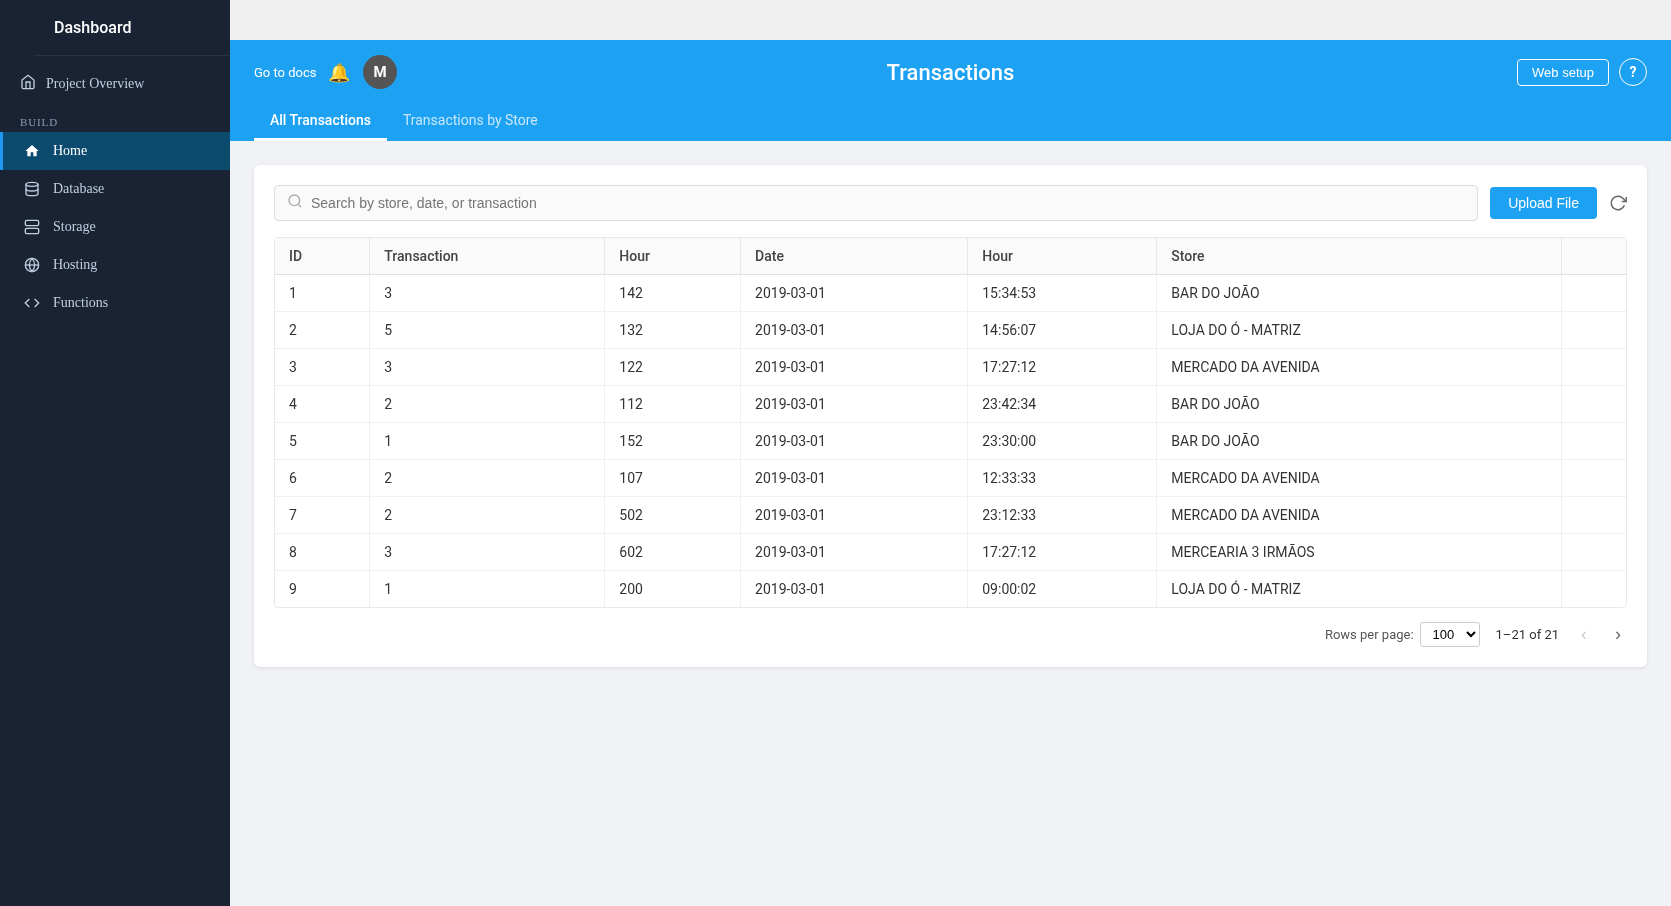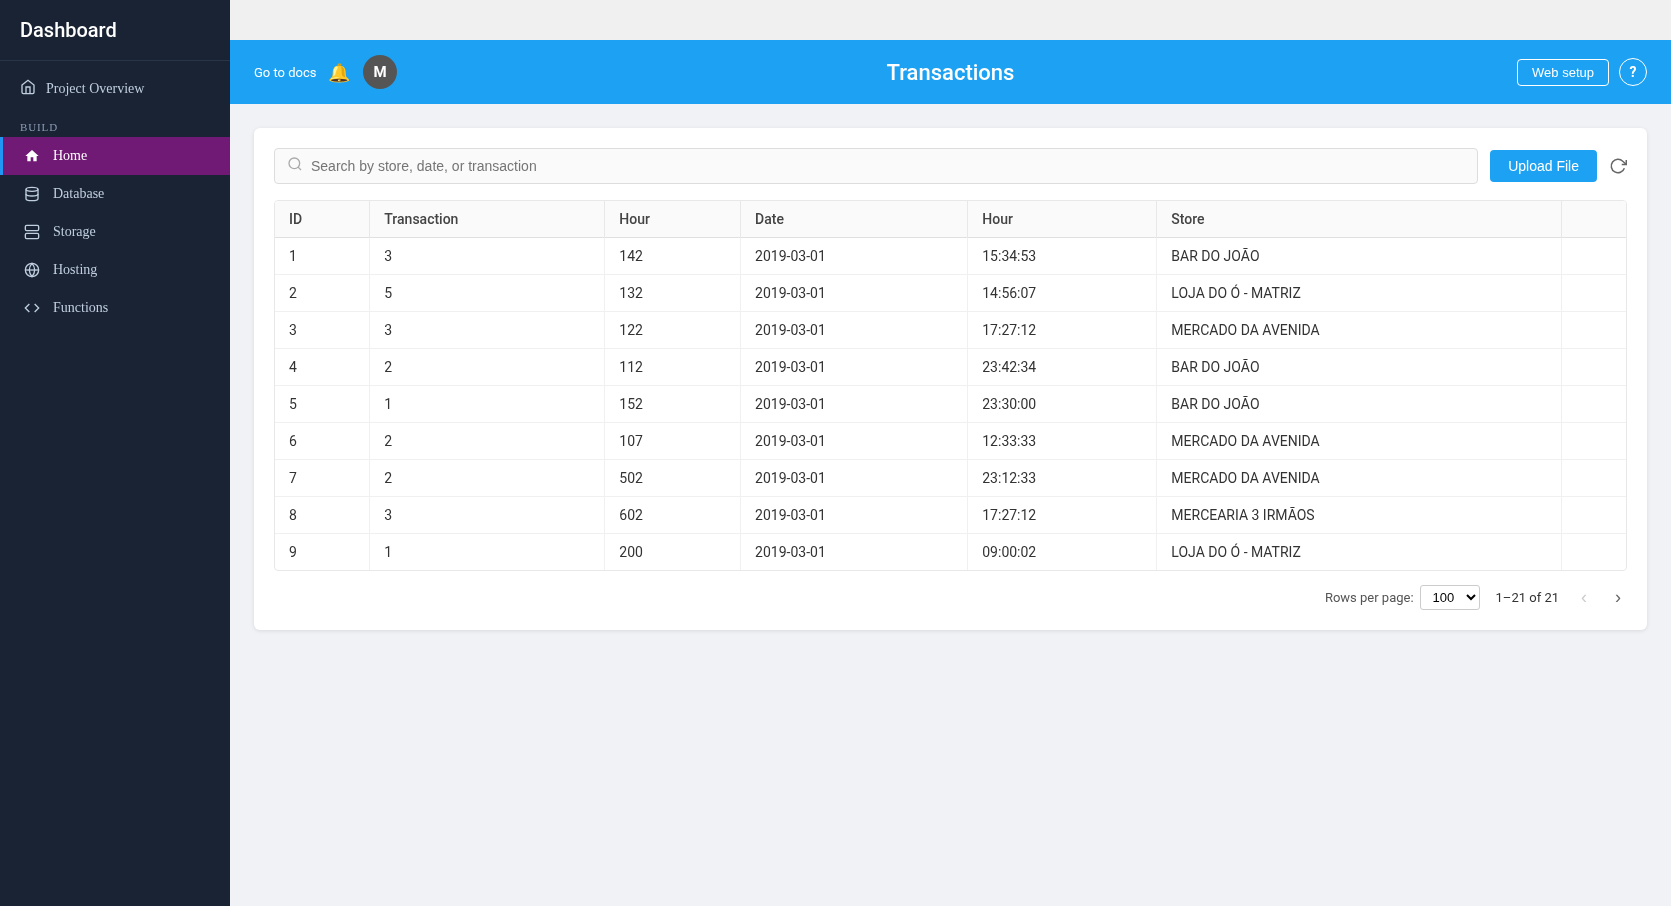--- a/index.html
+++ b/index.html
@@ -10,24 +10,25 @@
       width: 230px;
       min-width: 230px;
       background: #1a2333;
       color: #fff;
       display: flex;
       flex-direction: column;
       height: 100vh;
     }
     .sidebar-title {
       padding: 18px 20px;
-      font-size: 20px;
+      font-size: 16px;
       font-weight: 500;
       color: #fff;
       border-bottom: 1px solid #2a3447;
+      margin-left: 34px;
     }
     .sidebar-nav {
       flex: 1;
       padding-top: 8px;
       font-family: Liberation Serif, serif;
     }
     .sidebar-section-label {
       padding: 12px 16px 4px 20px;
       font-size: 11px;
       text-transform: uppercase;
@@ -39,21 +40,21 @@
       align-items: center;
       gap: 12px;
       padding: 10px 20px;
       cursor: pointer;
       color: #c0cfe0;
       font-size: 14px;
       border-left: 3px solid transparent;
       transition: background 0.15s;
     }
     .sidebar-item.active {
-      background: #701a75;
+      background: #0c4a6e;
       color: #fff;
       border-left: 3px solid #2196f3;
     }
     .sidebar-item .icon {
       width: 18px;
       height: 18px;
       display: flex;
       align-items: center;
       justify-content: center;
       flex-shrink: 0;
@@ -368,20 +369,24 @@
       <span style="color:#fff; font-size:18px; cursor:pointer;">🔔</span>
       <div class="topbar-avatar">M</div>
     </div>
     <div class="topbar-title">Transactions</div>
     <div style="width:200px; display:flex; align-items:center; justify-content:flex-end; gap:10px;">
       <button class="topbar-websetup">Web setup</button>
       <div class="topbar-help">?</div>
     </div>
   </div>
 
+  <div class="tabs-bar">
+    <div class="tab active">All Transactions</div>
+    <div class="tab">Transactions by Store</div>
+  </div>
 
   <div class="content">
     <div class="card">
 
       <div class="search-bar">
         <div class="search-input-wrapper">
           <span class="search-icon-svg">
             <svg width="16" height="16" viewBox="0 0 24 24" fill="none" stroke="#aaa" stroke-width="2">
                 <circle cx="11" cy="11" r="8"></circle>
                 <line x1="21" y1="21" x2="16.65" y2="16.65"></line>

